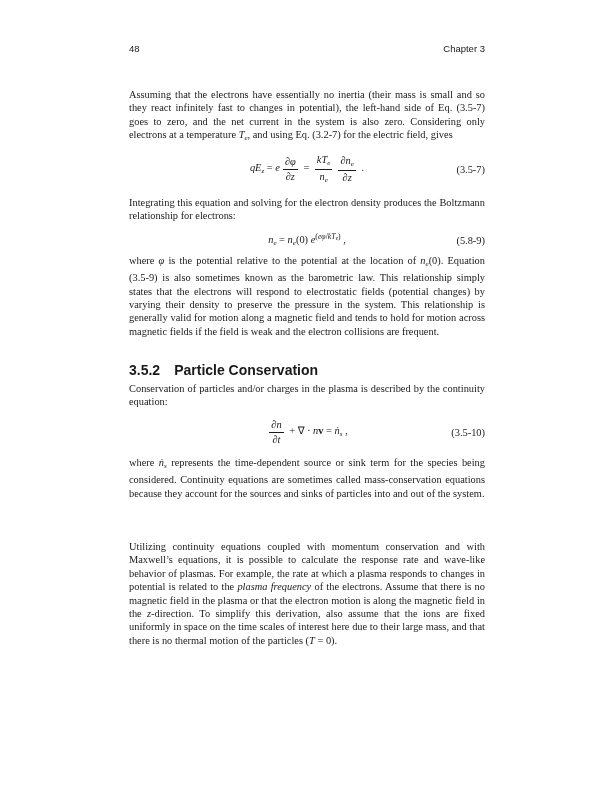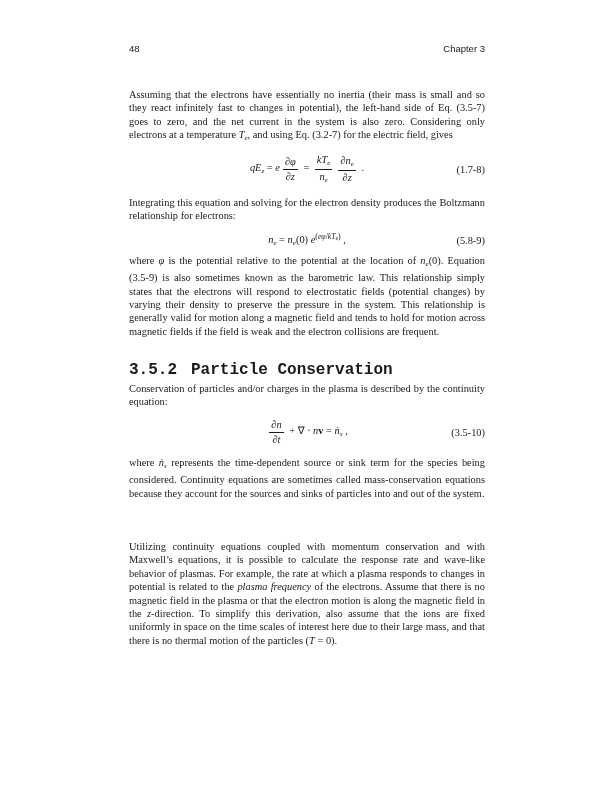--- a/index.html
+++ b/index.html
@@ -25,22 +25,22 @@
     text-align:justify;
   }
   #p1{top:88px}
   #p2{top:196px}
   #p3{top:254px}
   #p4{top:382px}
   #p5{top:456px}
   #p6{top:540px}
   .heading{
     position:absolute;left:129px;top:363px;width:356px;
-    font-family:Liberation Mono, monospace;
-    font-weight:bold;font-size:16px;line-height:14px;
+    font-family:Liberation Sans, sans-serif;
+    font-weight:bold;font-size:14px;line-height:14px;
   }
   .heading .sec-title{margin-left:14px;}
   .eqrow{
     position:absolute;left:129px;width:356px;
     display:flex;align-items:center;justify-content:center;
     font-size:10.4px;
   }
   #eq1{top:150px;height:38px}
   #eq2{top:227px;height:26px}
   #eq3{top:416px;height:32px}
@@ -76,21 +76,21 @@
     <span class="eqline"><span class="it">qE</span><span class="ssub it">z</span><span> = </span><span class="it">e</span><span class="frac">
           <span class="num"><span class="it">∂φ</span></span>
           <span class="den"><span class="it">∂z</span></span>
         </span><span> = </span><span class="frac">
           <span class="num"><span class="it">kT</span><span class="ssub it">e</span></span>
           <span class="den"><span class="it">n</span><span class="ssub it">e</span></span>
         </span><span class="frac">
           <span class="num"><span class="it">∂n</span><span class="ssub it">e</span></span>
           <span class="den"><span class="it">∂z</span></span>
         </span><span> .</span></span>
-    <span class="eqnum">(1.7-8)</span>
+    <span class="eqnum">(3.5-7)</span>
   </div>
 
   <div class="para" id="p2"><span>Integrating this equation and solving for the electron density produces the Boltzmann relationship for electrons:</span></div>
 
   <div class="eqrow" id="eq2">
     <span class="eqline"><span class="it">n</span><span class="ssub it">e</span><span> = </span><span class="it">n</span><span class="ssub it">e</span><span>(0) </span><span class="it">e</span><span class="msup"><span>(</span><span class="it">eφ</span><span>/</span><span class="it">kT</span><span class="ssub it">e</span><span>)</span></span><span> ,</span></span>
     <span class="eqnum">(5.8-9)</span>
   </div>
 
   <div class="para" id="p3"><span>where </span><span class="it">φ</span><span> is the potential relative to the potential at the location of </span><span class="it">n</span><span class="ssub it">e</span><span>(0). Equation (3.5-9) is also sometimes known as the barometric law. This relationship simply states that the electrons will respond to electrostatic fields (potential changes) by varying their density to preserve the pressure in the system. This relationship is generally valid for motion along a magnetic field and tends to hold for motion across magnetic fields if the field is weak and the electron collisions are frequent.</span></div>

